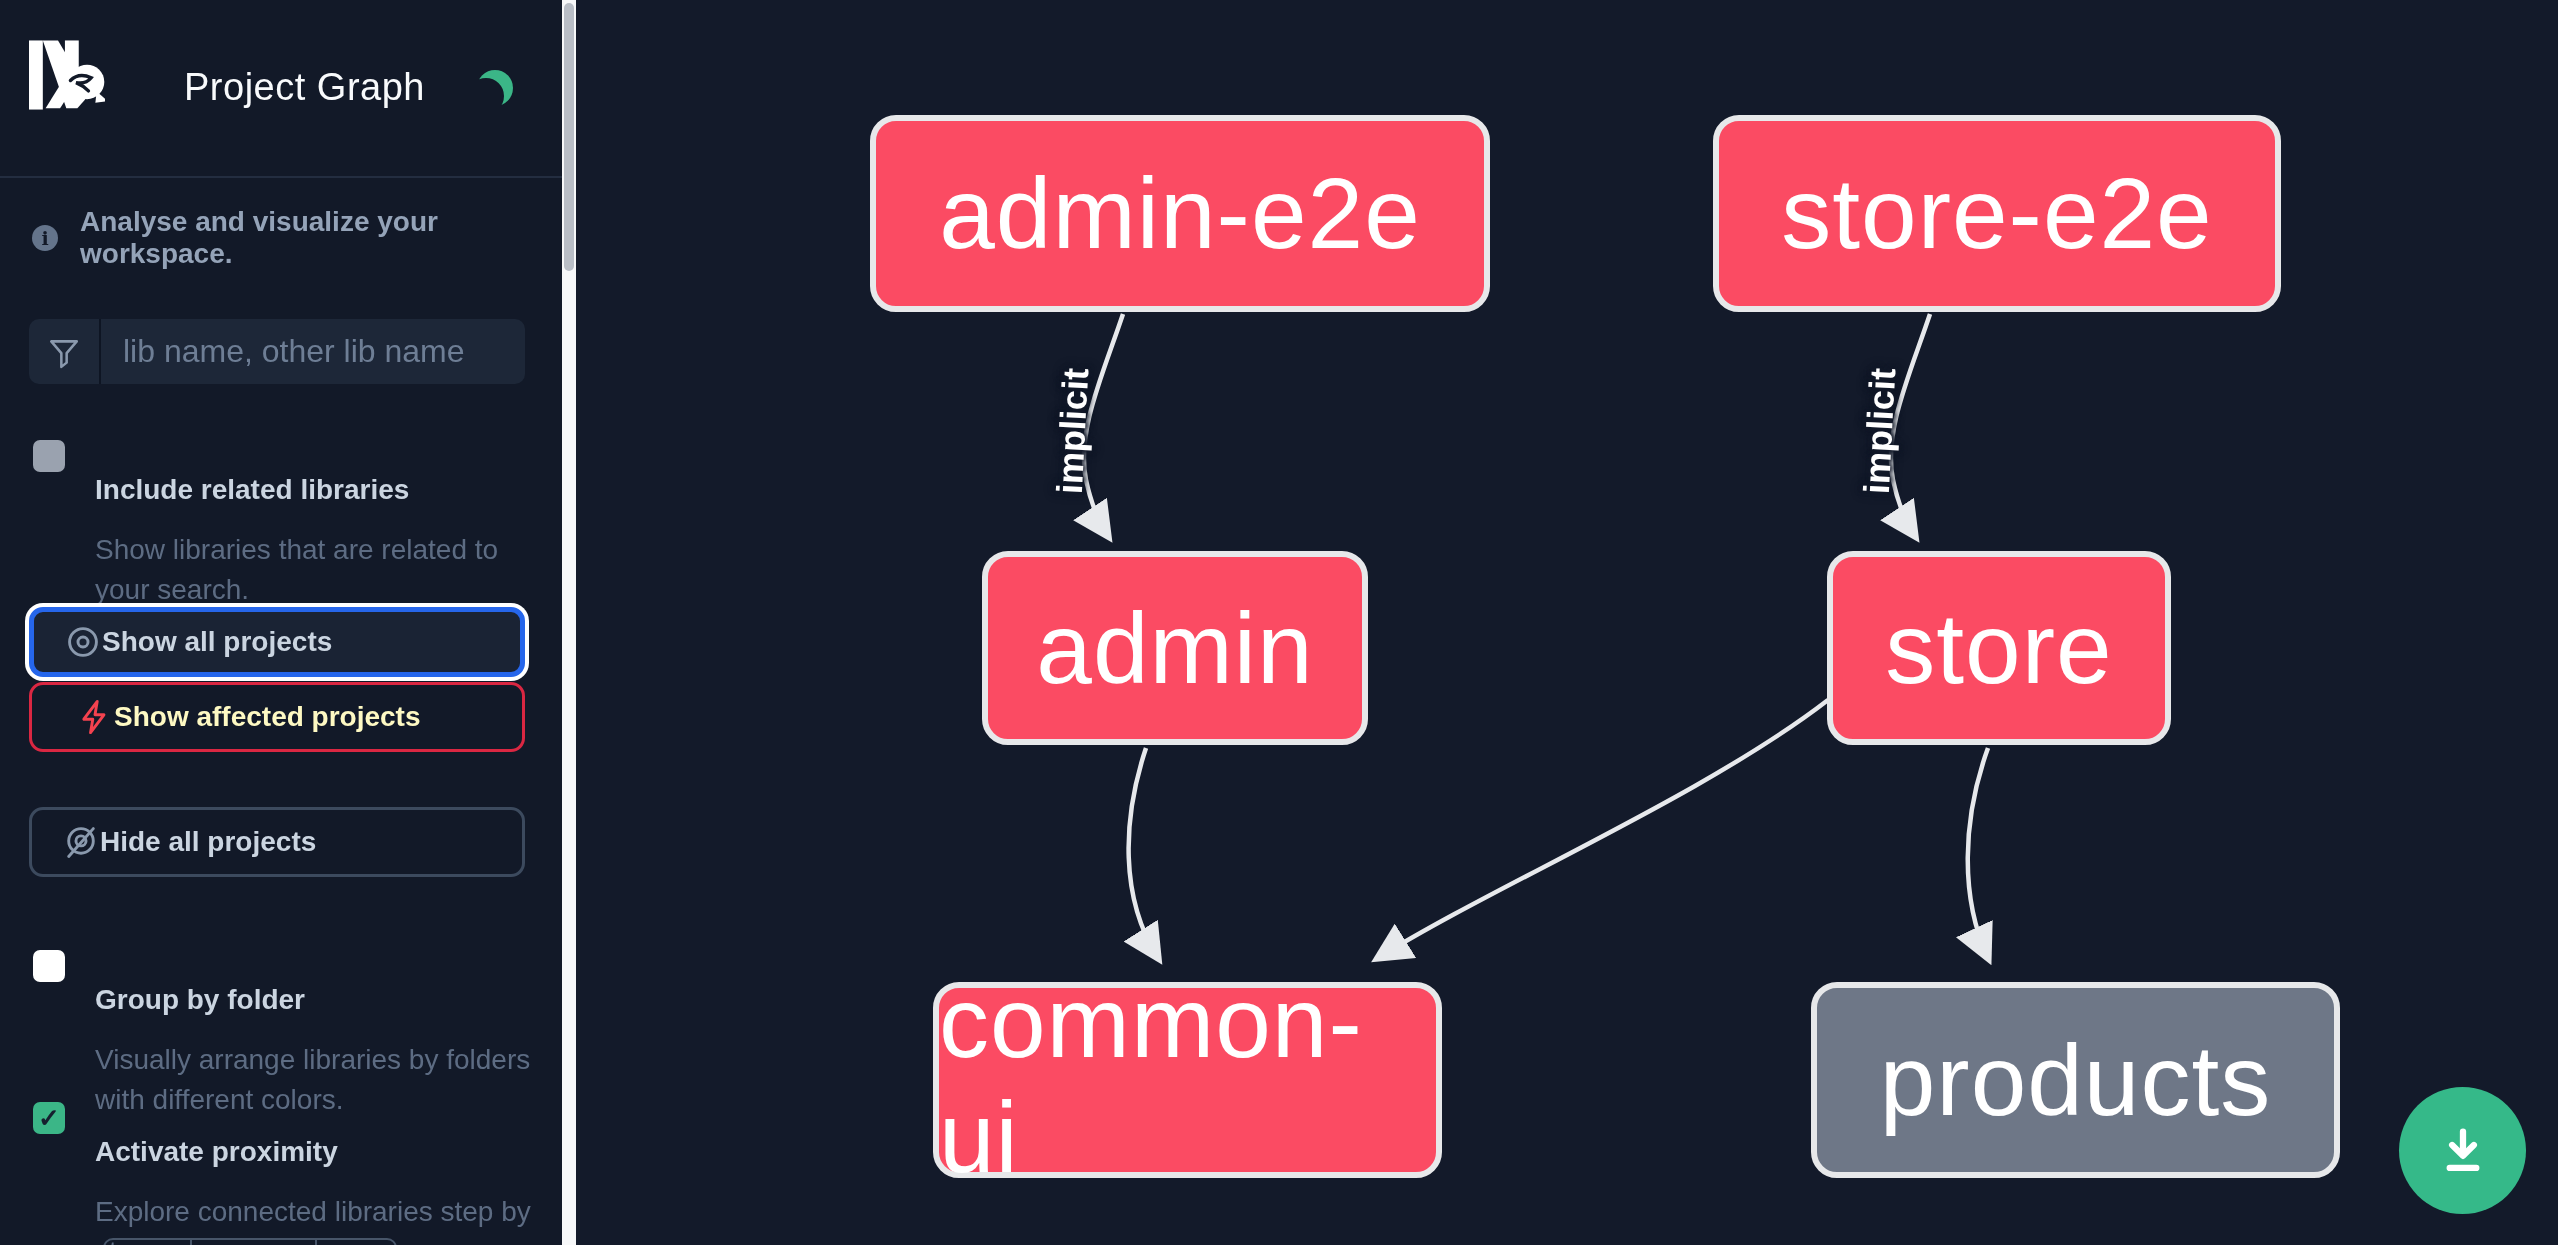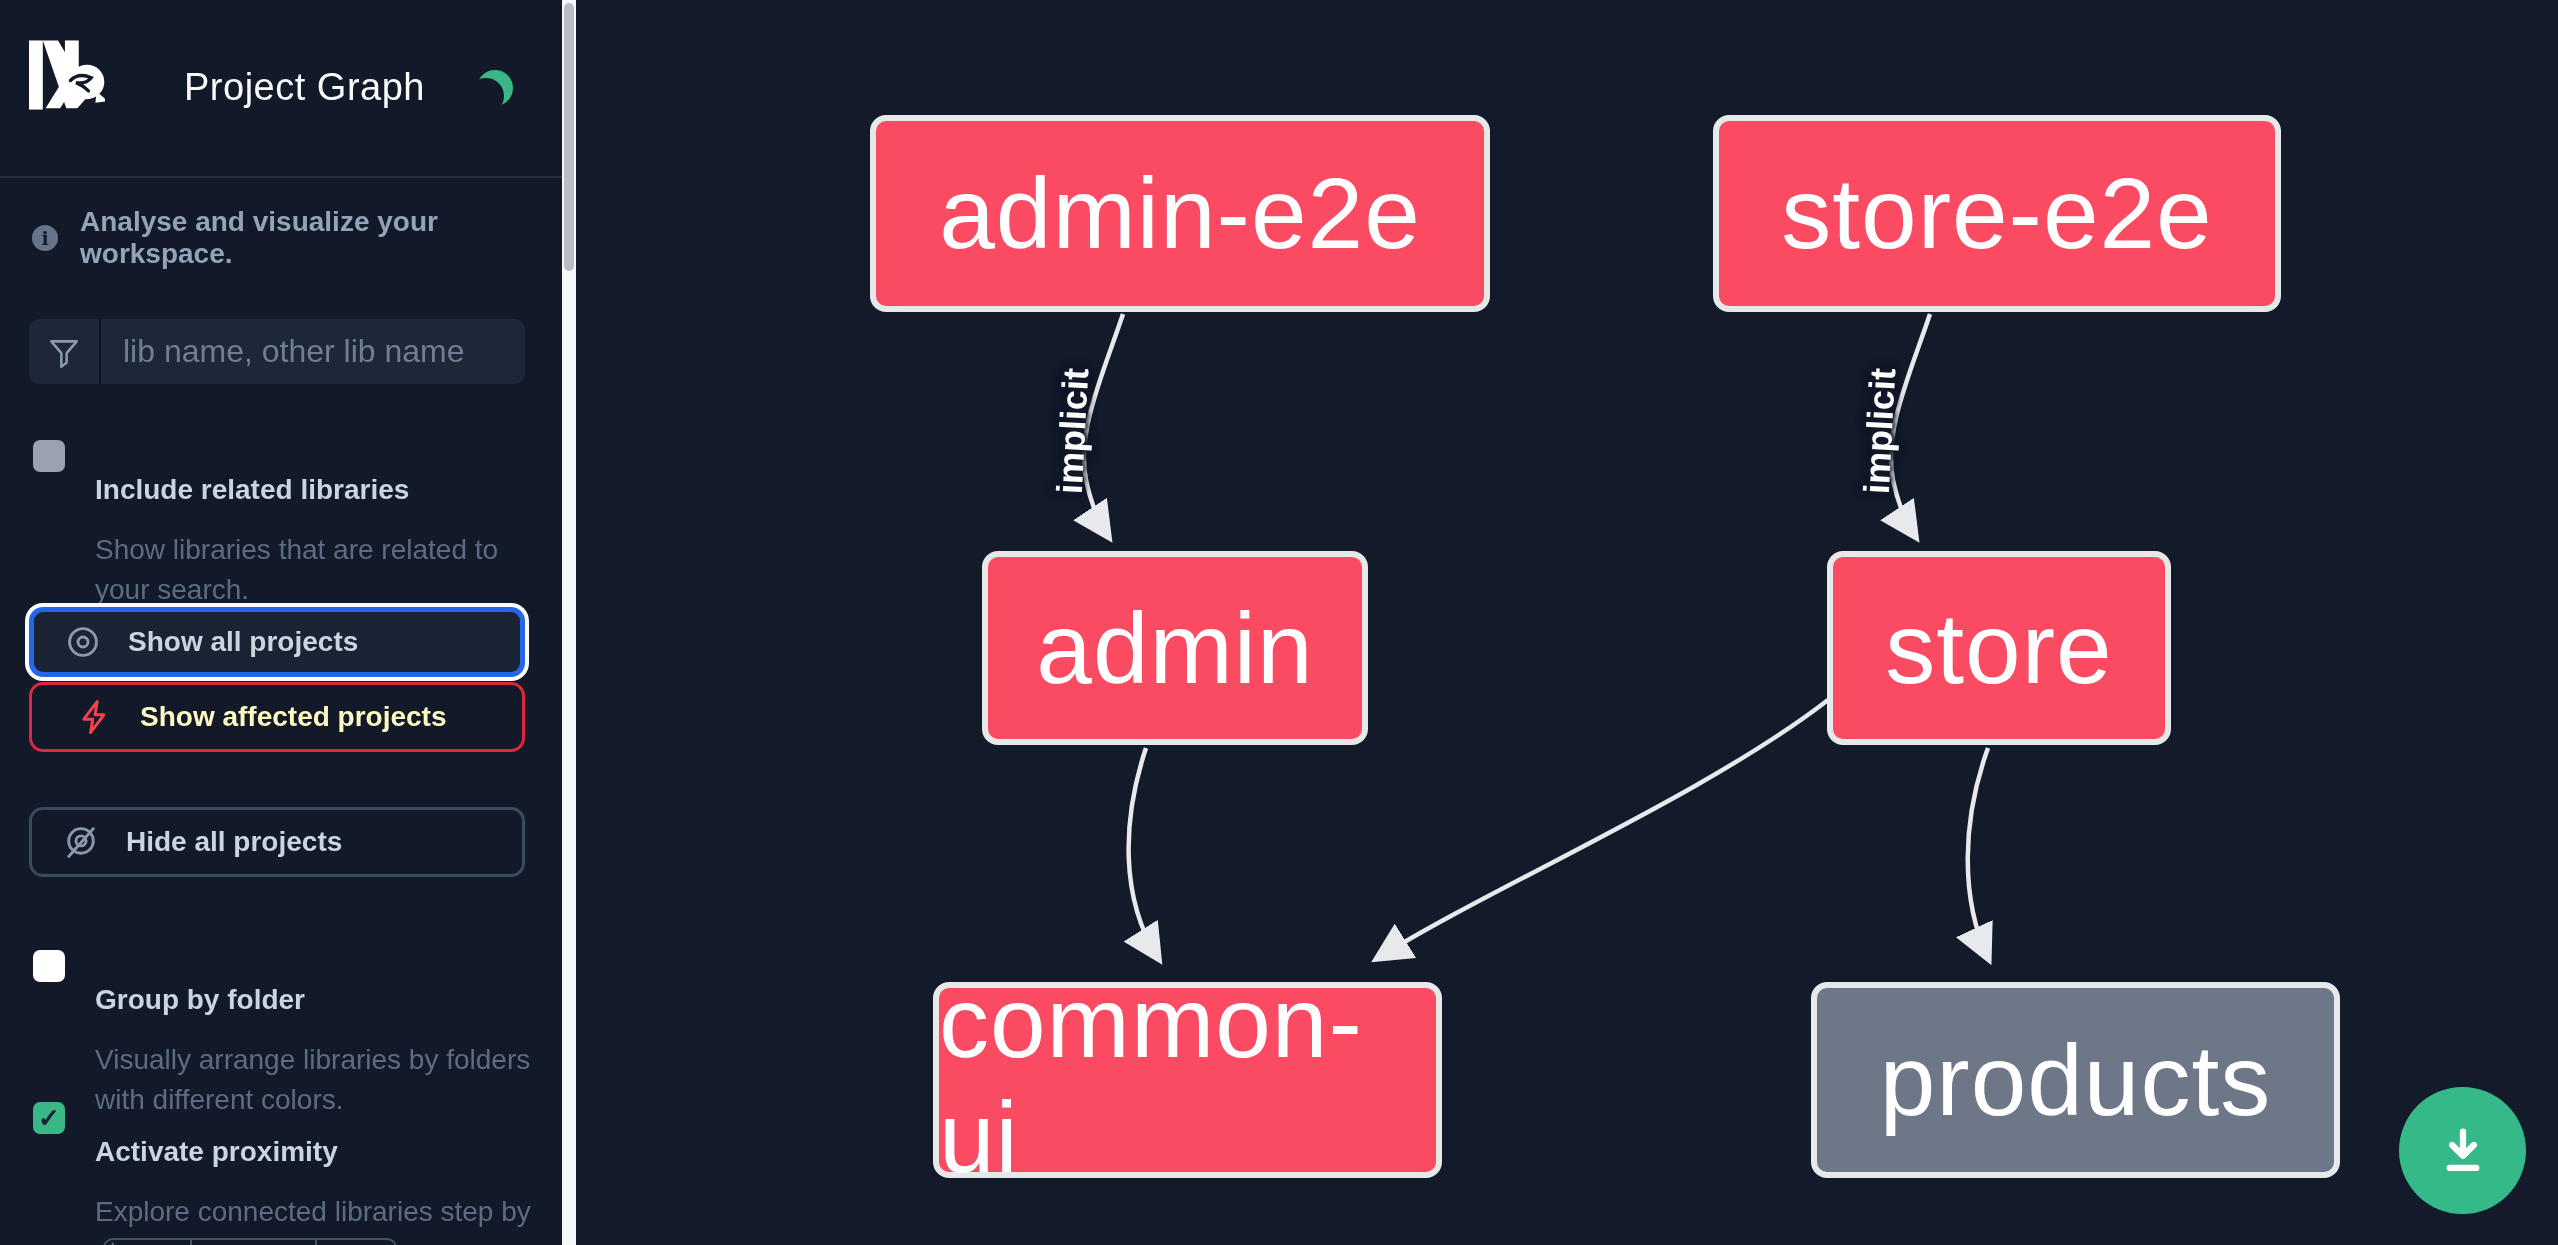--- a/index.html
+++ b/index.html
@@ -6,21 +6,21 @@
   html,body { width:2558px; height:1245px; overflow:hidden; background:#131a2a;
               font-family:"Liberation Sans", sans-serif; }
   .page { position:relative; width:2558px; height:1245px; }
 
   
   .canvas { position:absolute; left:0; top:0; width:2558px; height:1245px; background:#131a2a; }
   .edges-svg { position:absolute; left:0; top:0; pointer-events:none; }
   .edges-svg path.edge { pointer-events:stroke; }
 
   .gnode { position:absolute; display:flex; align-items:center; justify-content:center;
-           border:6px solid #e7e8ea; border-radius:16px; color:#ffffff;
+           border:6px solid #e7e8ea; border-radius:26px; color:#ffffff;
            font-size:100px; font-weight:400; letter-spacing:1px; cursor:pointer;
            font-family:"Liberation Sans", sans-serif; }
   .gnode--affected { background:#fb4b63; }
   .gnode--plain    { background:#6e7787; }
 
   .edge-label { position:absolute; color:#ffffff; font-size:36px; font-weight:700;
                 transform:rotate(-87deg); transform-origin:center;
                 text-shadow:-3px 0 5px #131a2a, 3px 0 5px #131a2a, 0 -3px 5px #131a2a,
                              0 3px 5px #131a2a, 0 0 12px #131a2a;
                 pointer-events:none; white-space:nowrap; }
@@ -63,21 +63,21 @@
   .toggle { position:absolute; left:33px; display:flex; gap:30px; }
   .cbox { width:32px; height:32px; border-radius:7px; flex:0 0 auto; cursor:pointer;
           display:flex; align-items:center; justify-content:center; margin-top:2px; }
   .cbox--disabled { background:#9aa2af; }
   .cbox--off { background:#ffffff; }
   .cbox--on { background:#3bb687; color:#16202f; font-size:26px; font-weight:700; }
   .toggle-label { color:#cbd5e1; font-size:28px; font-weight:700;margin-top:36px; }
   .toggle-desc { color:#5d6c83; font-size:28px; line-height:40px; width:445px; margin-top:24px; }
 
   .sb-btn { position:absolute; left:29px; width:496px; height:70px; border-radius:14px;
-            background:#121928; display:flex; align-items:center; gap:26px; padding-left:30px;
+            background:#121928; display:flex; align-items:center; padding-left:30px;
             font-size:28px; font-weight:700; cursor:pointer; border:3px solid #3c4a5e;
             color:#cbd5e1; font-family:"Liberation Sans", sans-serif; }
   .sb-btn .ic { width:38px; height:38px; flex:0 0 auto; display:flex; align-items:center; }
   .sb-btn--focus { top:607px; border:5px solid #2666eb; box-shadow:0 0 0 4px #ffffff;
                    background:#1a2334; }
   .sb-btn--affected { top:682px; border-color:#da2742; color:#fef9c3;padding-left:44px; }
   .sb-btn--hide { top:807px; }
 
   .stepper { position:absolute; left:103px; top:1238px; width:294px; height:40px;
              display:flex; border:2px solid #475569; border-radius:10px 10px 0 0;

